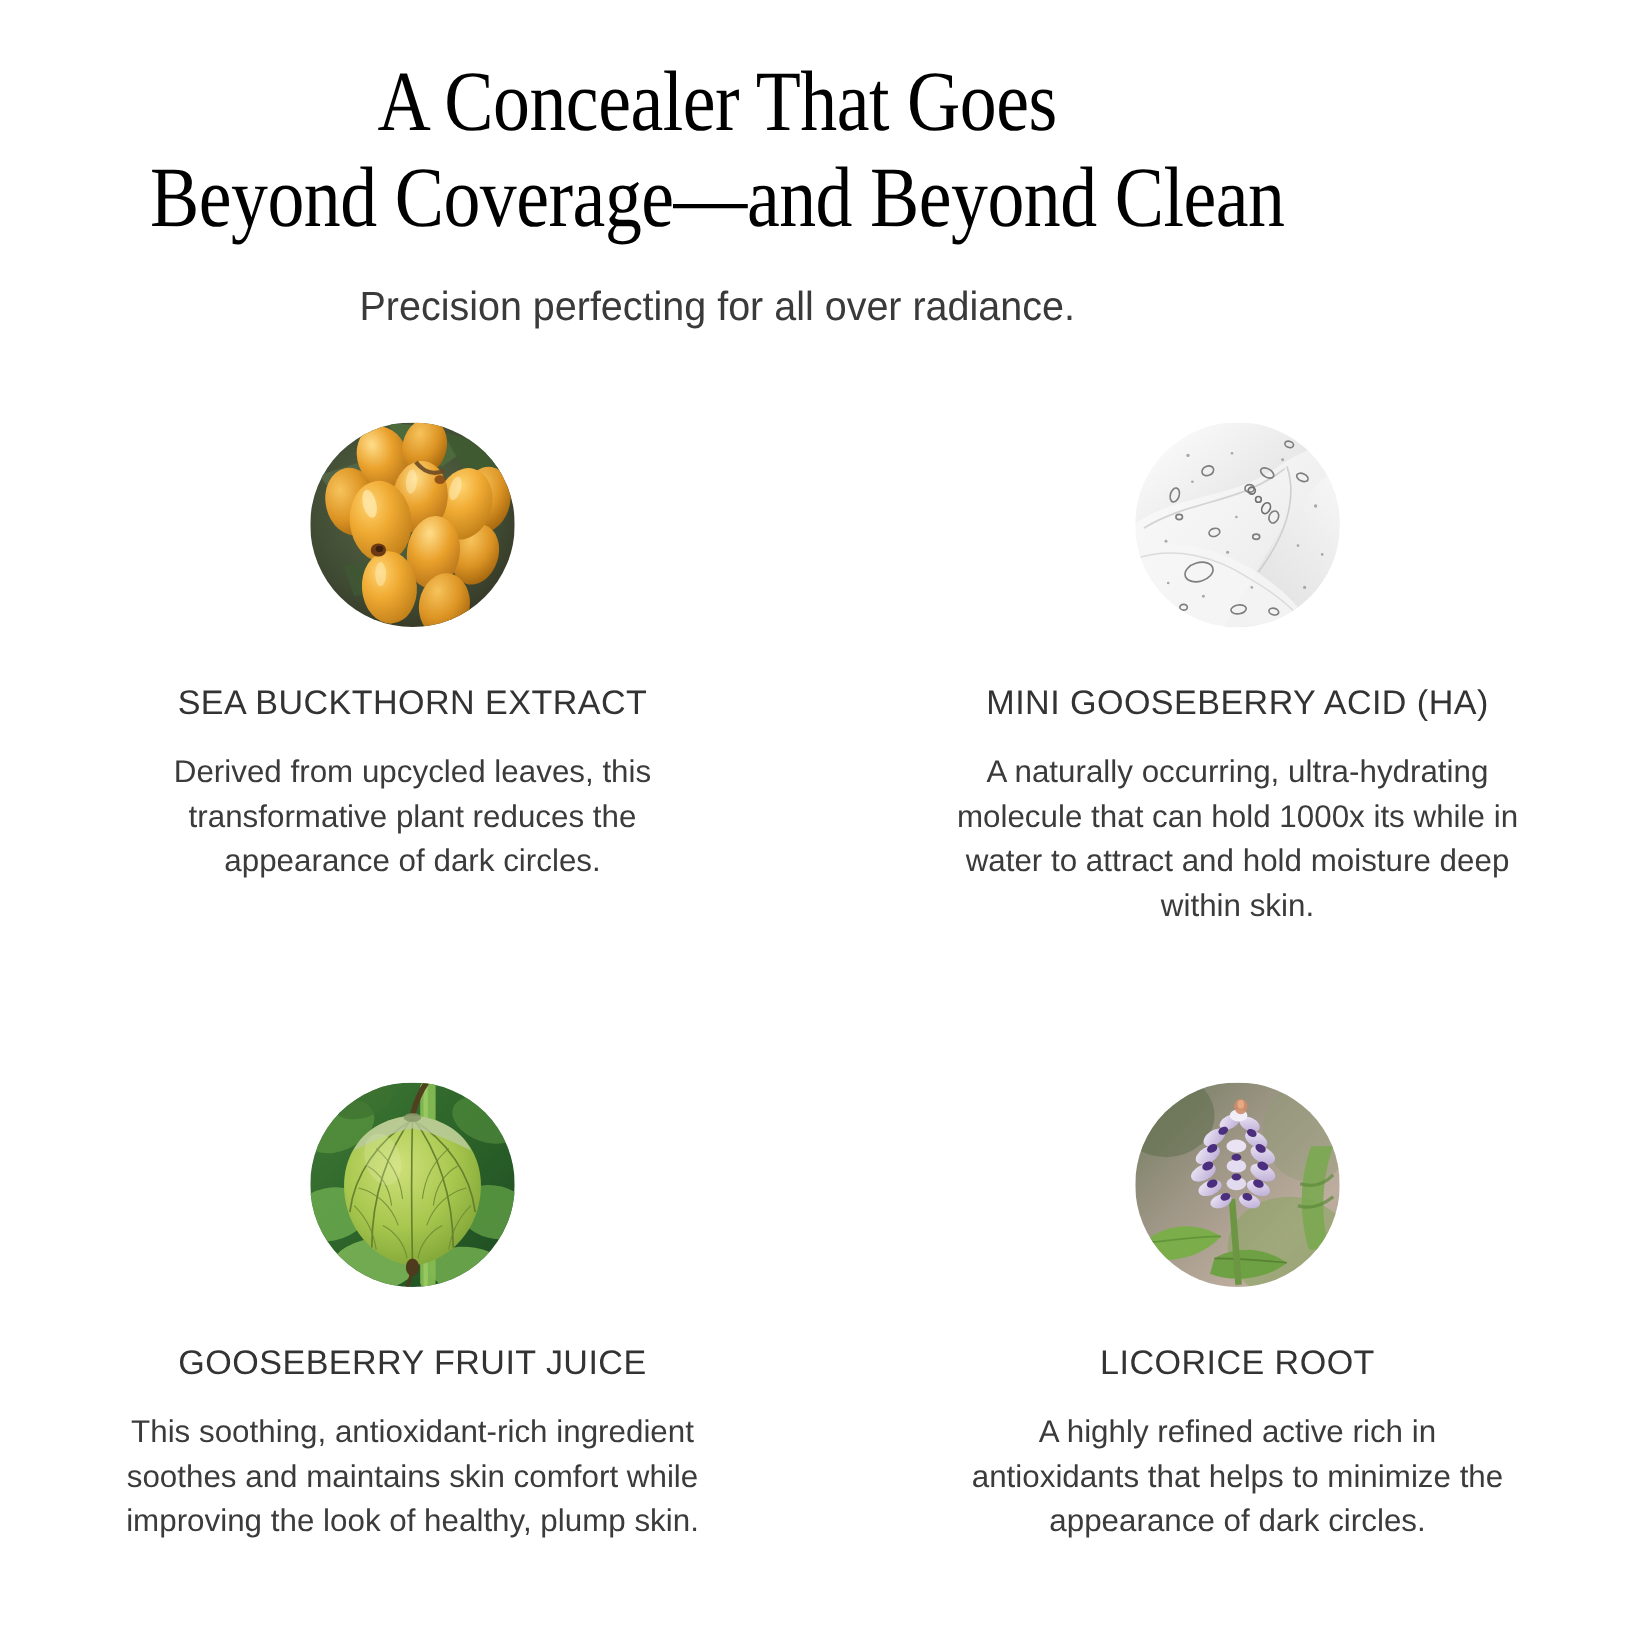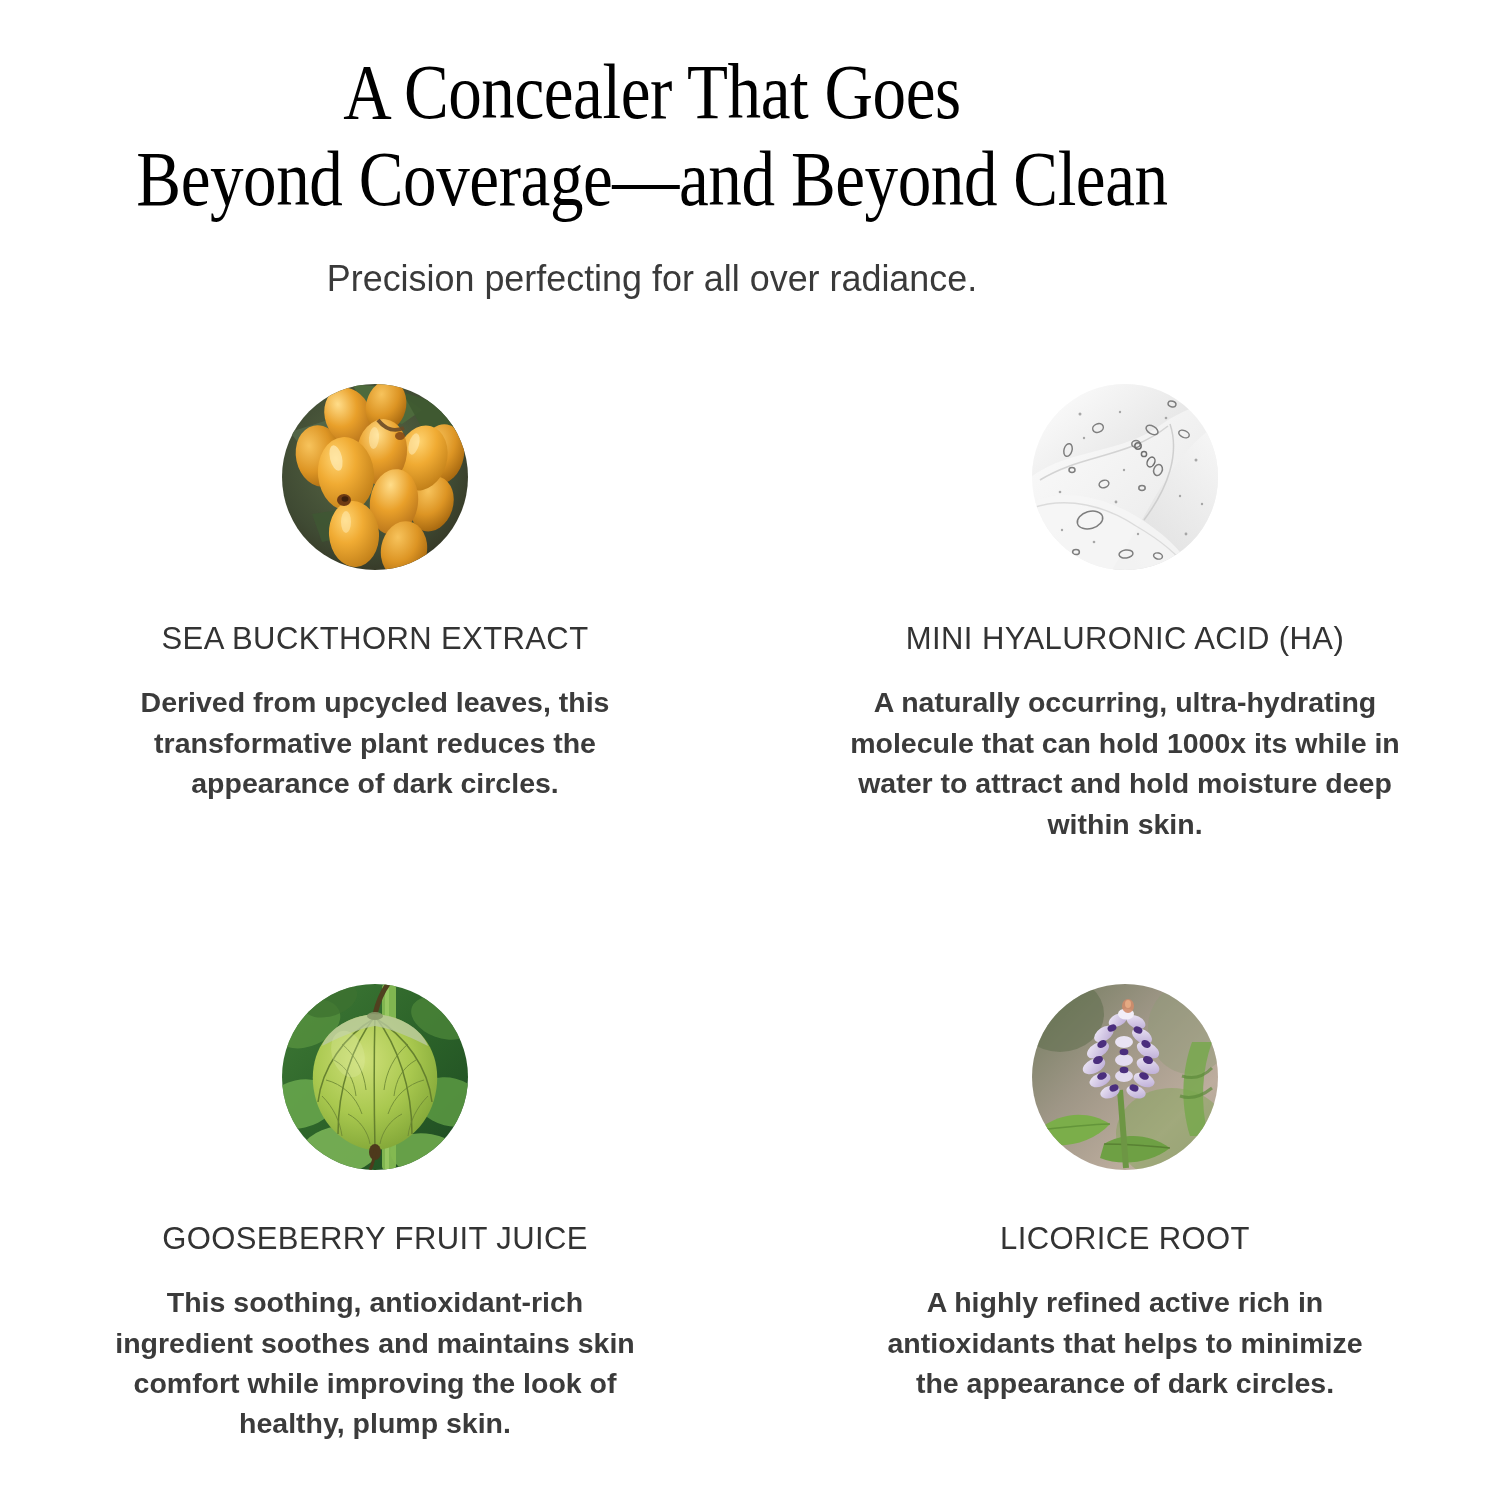--- a/index.html
+++ b/index.html
@@ -101,21 +101,21 @@
     font-size: 31px;
     letter-spacing: 0.4px;
     color: #333333;
     text-align: center;
     line-height: 1.1;
   }
 
   .ing-desc {
     margin-top: 26px;
     font-family: "Liberation Sans", sans-serif;
-    font-weight: 700;
+    font-weight: 400;
     font-size: 28.5px;
     line-height: 1.42;
     color: #3b3b3b;
     text-align: center;
     max-width: 520px;
   }
 
   .cell-r0c1 .ing-desc,
   .cell-r1c1 .ing-desc { max-width: 560px; }
 </style>
@@ -261,21 +261,21 @@
             <circle cx="62" cy="158" r="1.3"></circle>
             <circle cx="106" cy="150" r="1.2"></circle>
             <circle cx="154" cy="150" r="1.4"></circle>
             <circle cx="92" cy="86" r="1.2"></circle>
             <circle cx="52" cy="54" r="1.2"></circle>
             <circle cx="170" cy="120" r="1.2"></circle>
             <circle cx="30" cy="146" r="1.2"></circle>
           </g>
         </svg>
       </div>
-      <div class="ing-title">MINI HYALURONIC ACID (HA)</div>
+      <div class="ing-title">MINI GOOSEBERRY ACID (HA)</div>
       <div class="ing-desc">A naturally occurring, ultra-hydrating molecule that can hold 1000x its while in water to attract and hold moisture deep within skin.</div>
     </div>
 
     <div class="cell cell-r1c1">
       <div class="thumb">
         <svg viewBox="0 0 186 186" xmlns="http://www.w3.org/2000/svg" aria-hidden="true">
           <defs>
             <radialGradient id="huskG" cx="40%" cy="34%" r="72%">
               <stop offset="0%" stop-color="#cfe07a"></stop>
               <stop offset="55%" stop-color="#a9c84f"></stop>

